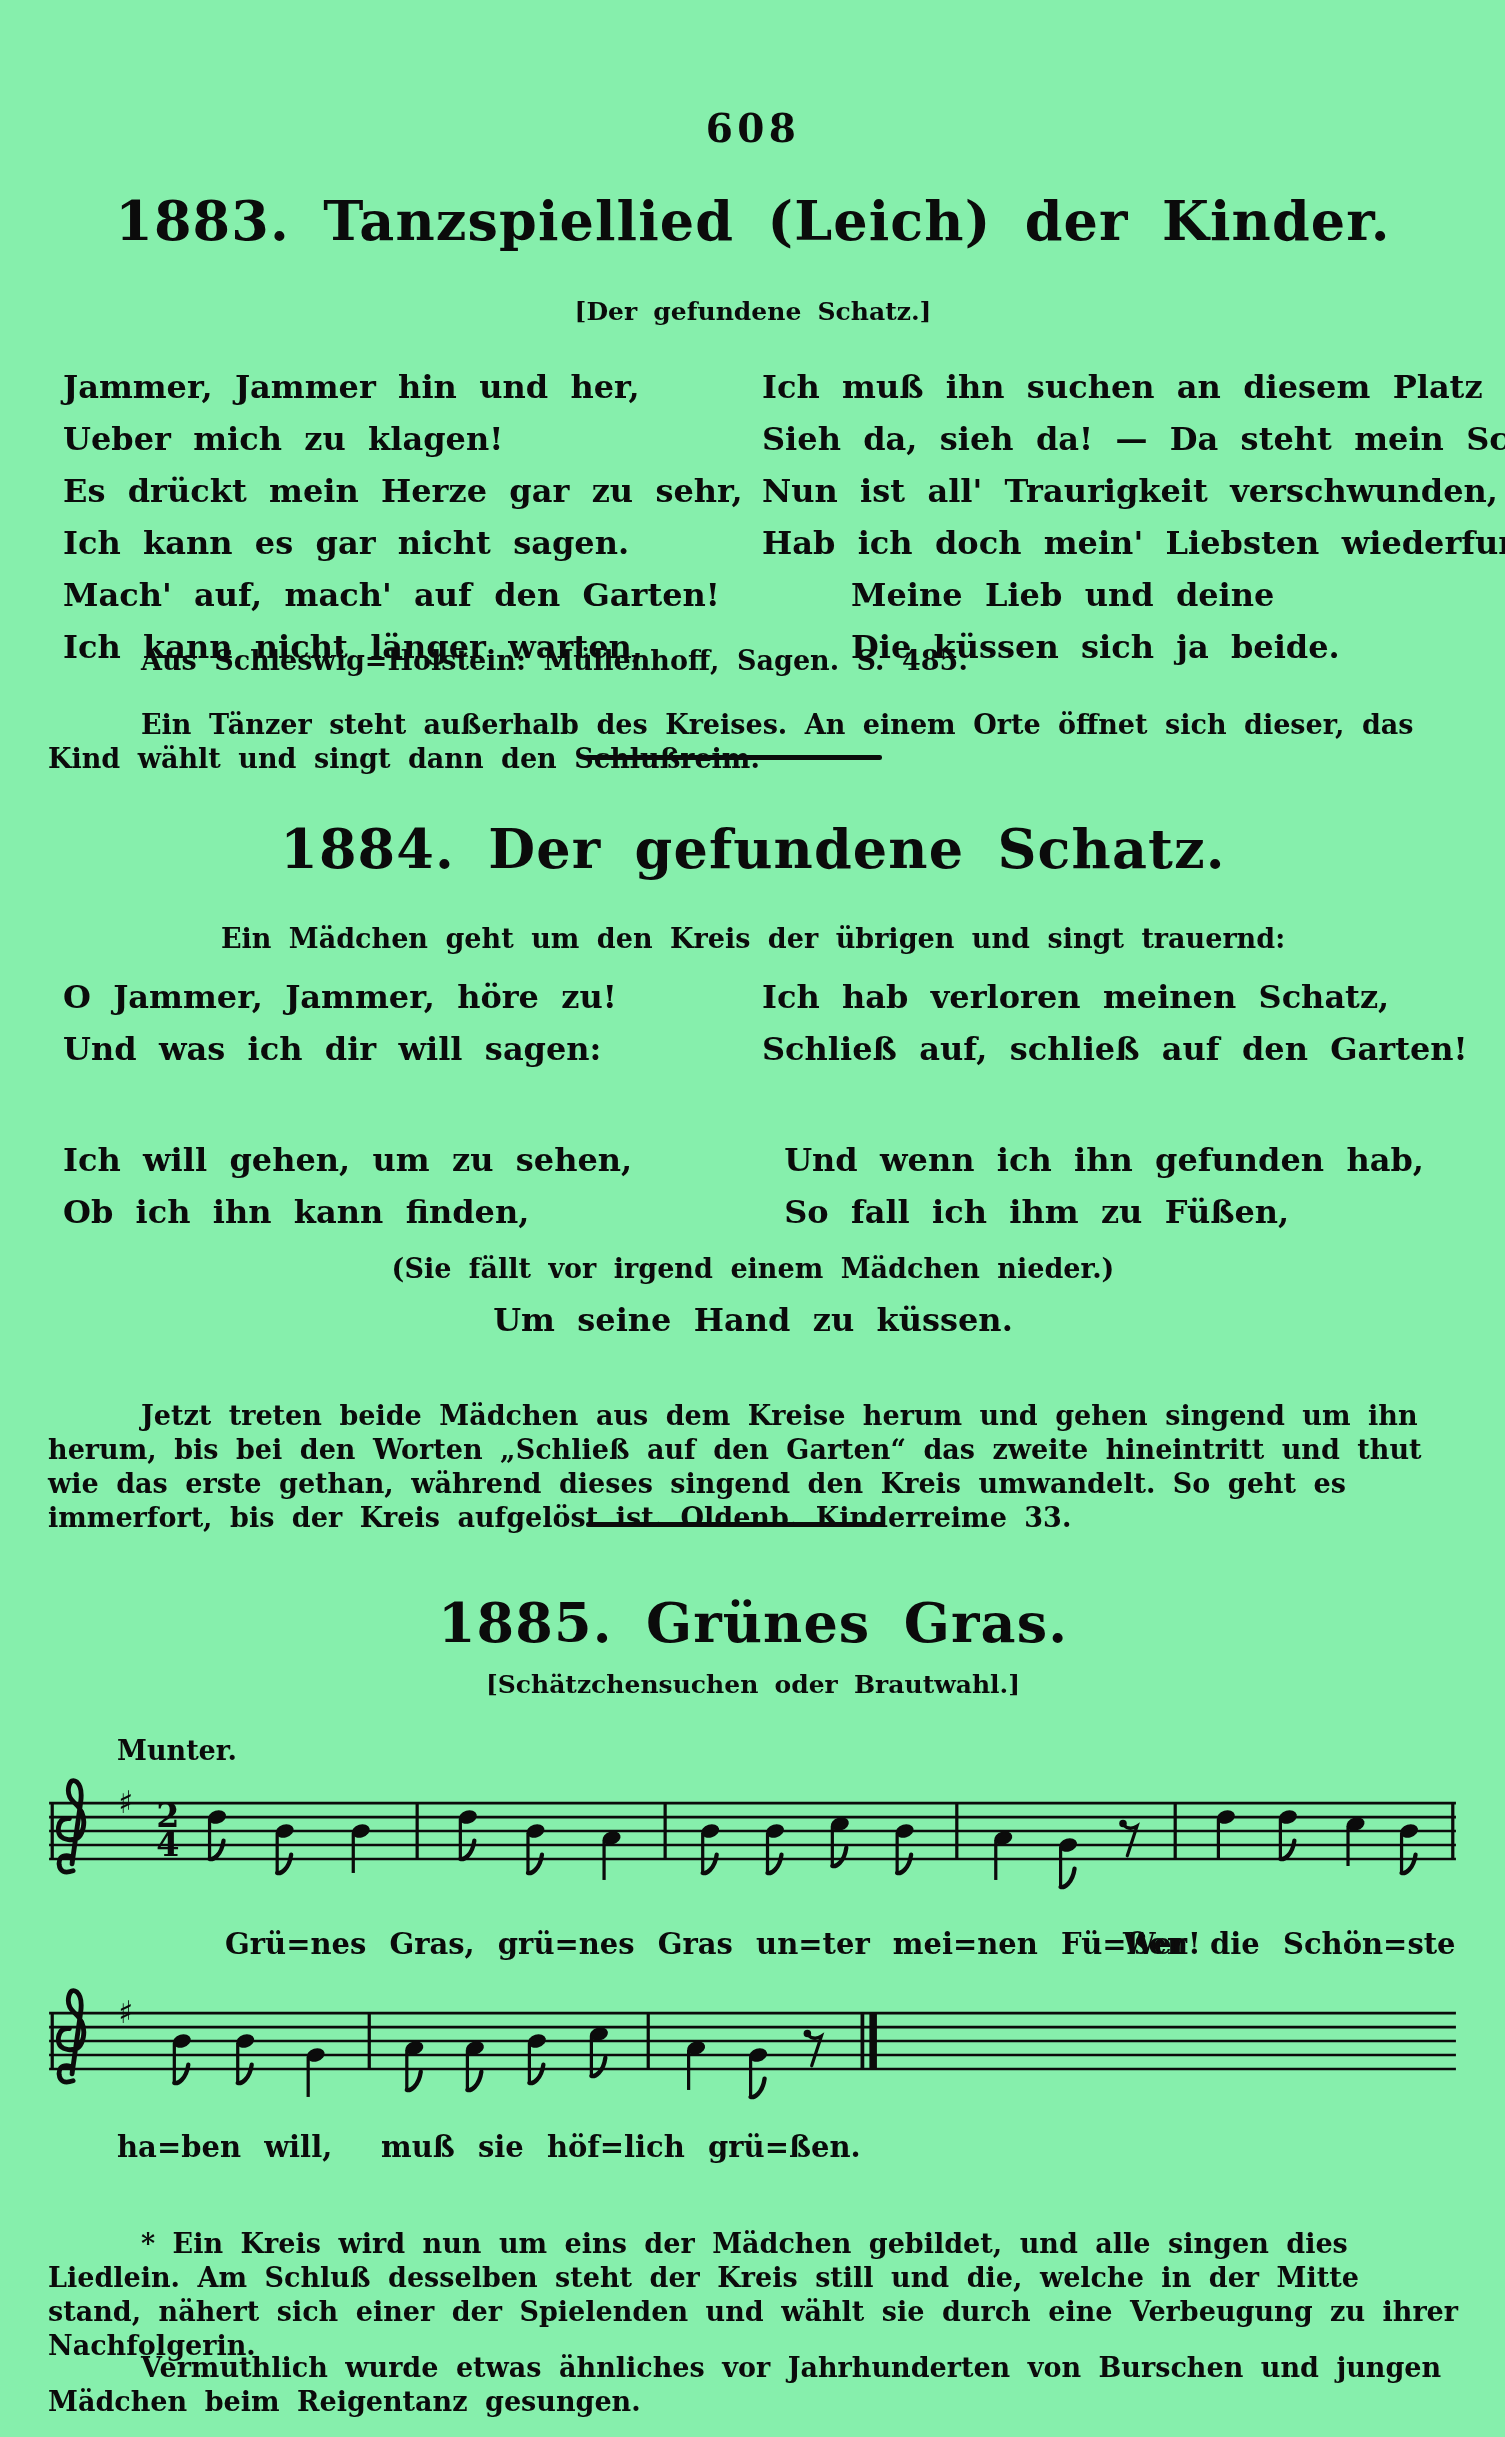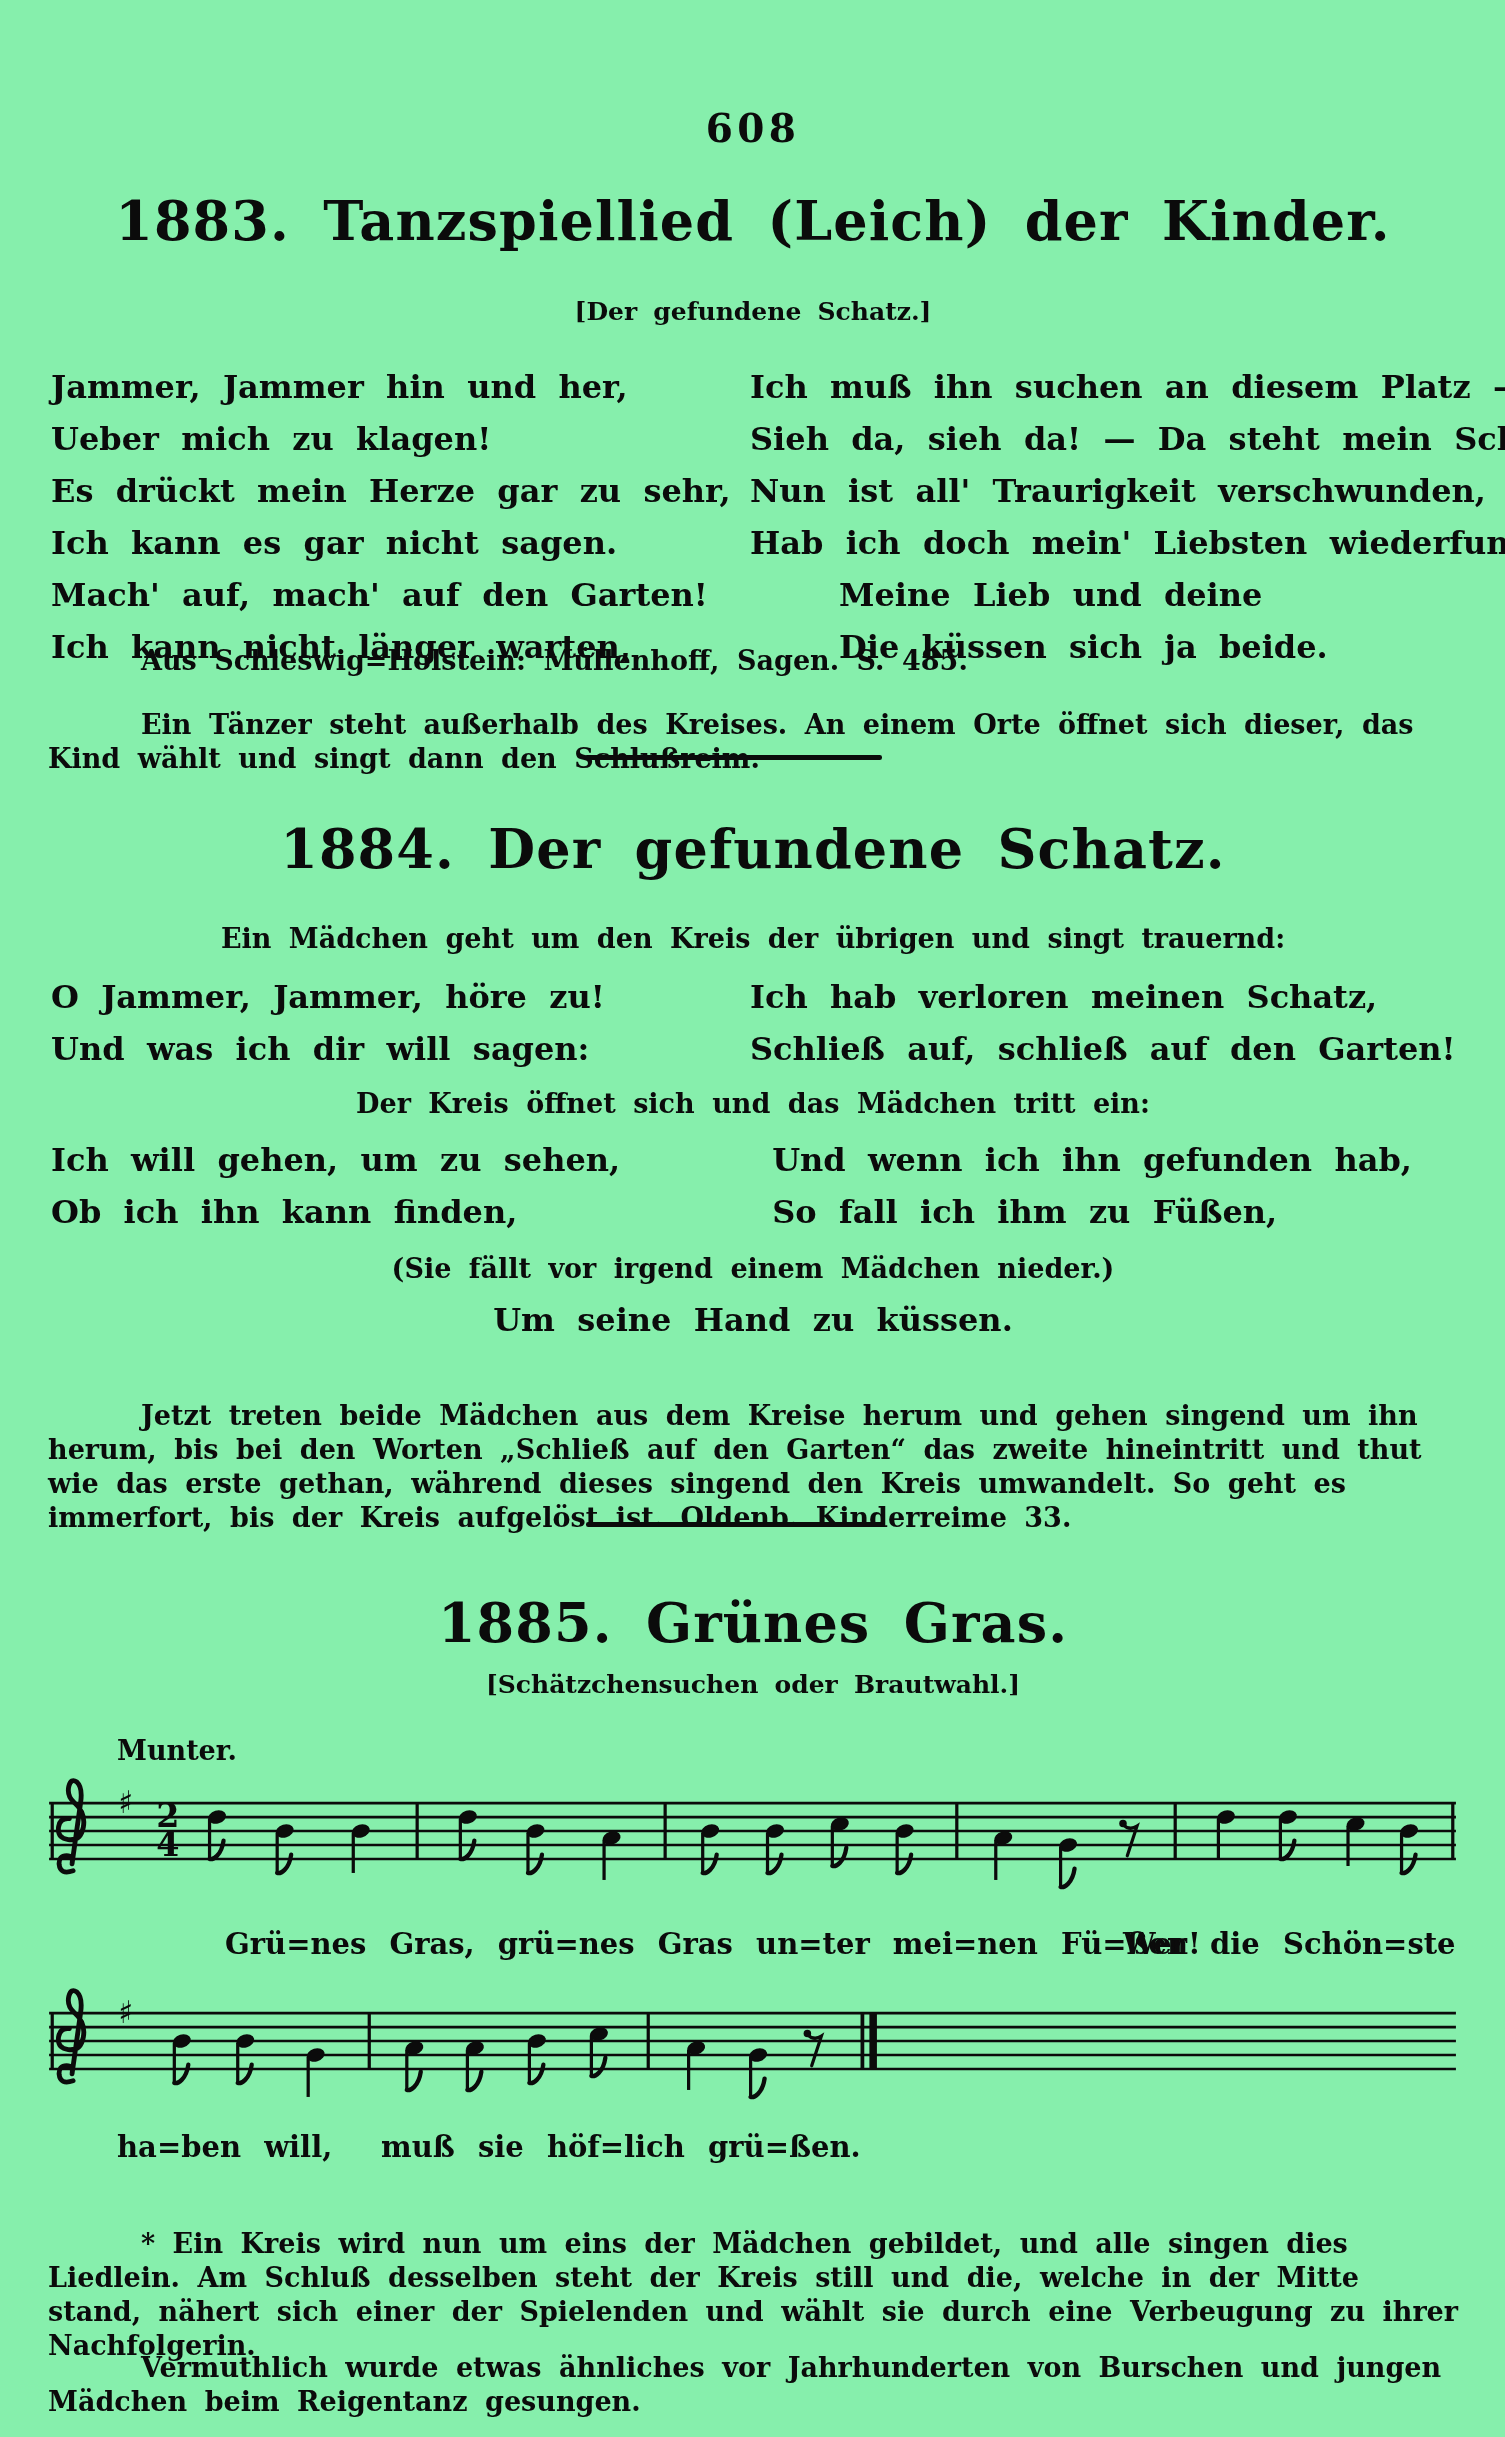--- a/index.html
+++ b/index.html
@@ -21,21 +21,21 @@
   .h1885{top:1591px;}
   .subtitle{font-size:25px;word-spacing:0.3em;}
   .sub1883{top:297px;}
   .sub1885{top:1670px;}
   .versewrap{left:51px;width:1406px;display:flex;}
   .v1883{top:361px;}
   .v1884a{top:971px;}
   .v1884b{top:1134px;gap:44px;}
   .vcol{width:699px;font-size:32px;line-height:52px;word-spacing:0.35em;white-space:nowrap;}
   .vcol.right{width:707px;}
-  .vline{display:block;}
+  .vline{display:block;margin-left:12px;}
   .vline.ind{padding-left:89px;}
   .smallline{font-size:27px;word-spacing:0.3em;}
   .src1883{top:645px;left:141px;}
   .prose{left:48px;width:1412px;font-size:27px;line-height:34px;word-spacing:0.3em;text-indent:93px;text-align:left;}
   .note1883{top:681px;}
   .note1884{top:1372px;}
   .foot1885{top:2200px;}
   .close1885{top:2324px;}
   .divider{height:5.4px;background:#0b0b0b;border-radius:2.2px;}
   .div1{top:755px;left:585px;width:297px;}
@@ -97,21 +97,20 @@
     <div class="vcol">
       <span class="vline">O Jammer, Jammer, höre zu!</span>
       <span class="vline">Und was ich dir will sagen:</span>
     </div>
     <div class="vcol right">
       <span class="vline">Ich hab verloren meinen Schatz,</span>
       <span class="vline">Schließ auf, schließ auf den Garten!</span>
     </div>
   </div>
 
-  <div class="abs center smallline mid1884">Der Kreis öffnet sich und das Mädchen tritt ein:</div>
 
   <div class="abs versewrap v1884b">
     <div class="vcol">
       <span class="vline">Ich will gehen, um zu sehen,</span>
       <span class="vline">Ob ich ihn kann finden,</span>
     </div>
     <div class="vcol right">
       <span class="vline">Und wenn ich ihn gefunden hab,</span>
       <span class="vline">So fall ich ihm zu Füßen,</span>
     </div>

